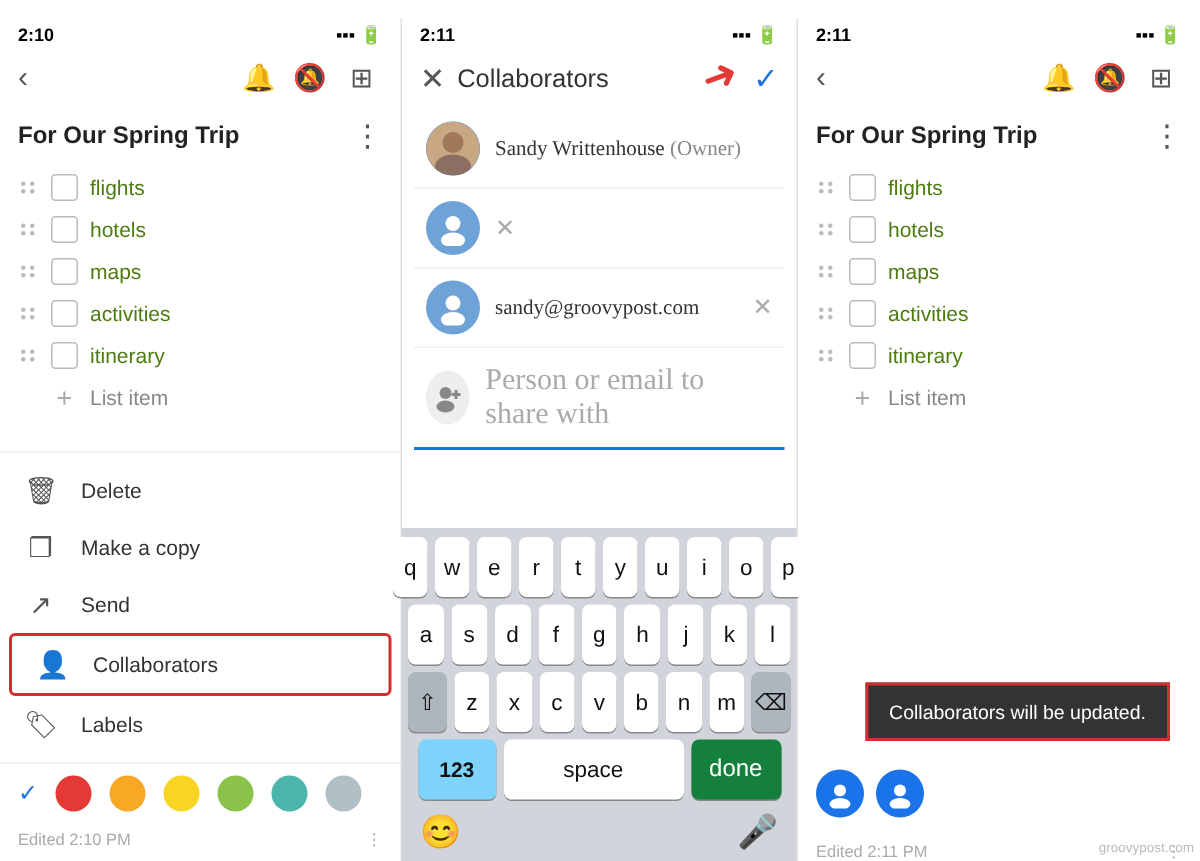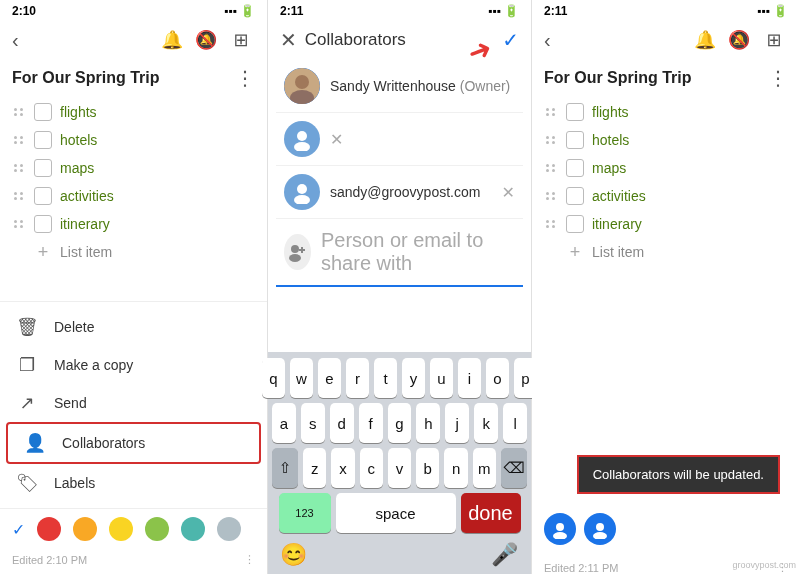--- a/index.html
+++ b/index.html
@@ -11,20 +11,21 @@
       overflow: hidden;
       display: flex;
       flex-direction: column;
     }
 
     
     .panels {
       display: flex;
       flex: 1;
       overflow: hidden;
+      margin-top: 12px;
     }
 
     
     .panel-left {
       width: 268px;
       border-right: 1px solid #e0e0e0;
       display: flex;
       flex-direction: column;
       background: #fff;
     }
@@ -222,20 +223,21 @@
       top: 34px;
       font-size: 28px;
       color: #e53935;
       transform: rotate(-20deg);
       pointer-events: none;
       z-index: 10;
     }
 
     .collab-list {
       padding: 0 8px;
+      font-family: Liberation Serif, serif;
     }
     .collab-person {
       display: flex;
       align-items: center;
       padding: 8px 8px;
       gap: 10px;
       border-bottom: 1px solid #f0f0f0;
     }
     .collab-avatar {
       width: 36px;
@@ -328,35 +330,36 @@
     }
     .key.shift {
       background: #adb5bd;
       flex: 1.5;
     }
     .key.delete {
       background: #adb5bd;
       flex: 1.5;
     }
     .key.num123 {
-      background: #86efac;
+      background: #7dd3fc;
       min-width: 42px;
       max-width: 52px;
-      font-size: 11px;
+      font-size: 14px;
+      font-weight: bold;
     }
     .key.space {
       flex: 4;
       max-width: 120px;
     }
     .key.done {
-      background: #b91c1c;
+      background: #15803d;
       color: #fff;
       min-width: 50px;
       max-width: 60px;
-      font-size: 20px;
+      font-size: 16px;
     }
     .keyboard-bottom {
       display: flex;
       justify-content: space-between;
       align-items: center;
       padding: 4px 8px 2px;
     }
     .kb-emoji { font-size: 22px; color: #555; }
     .kb-mic { font-size: 22px; color: #555; }
 

